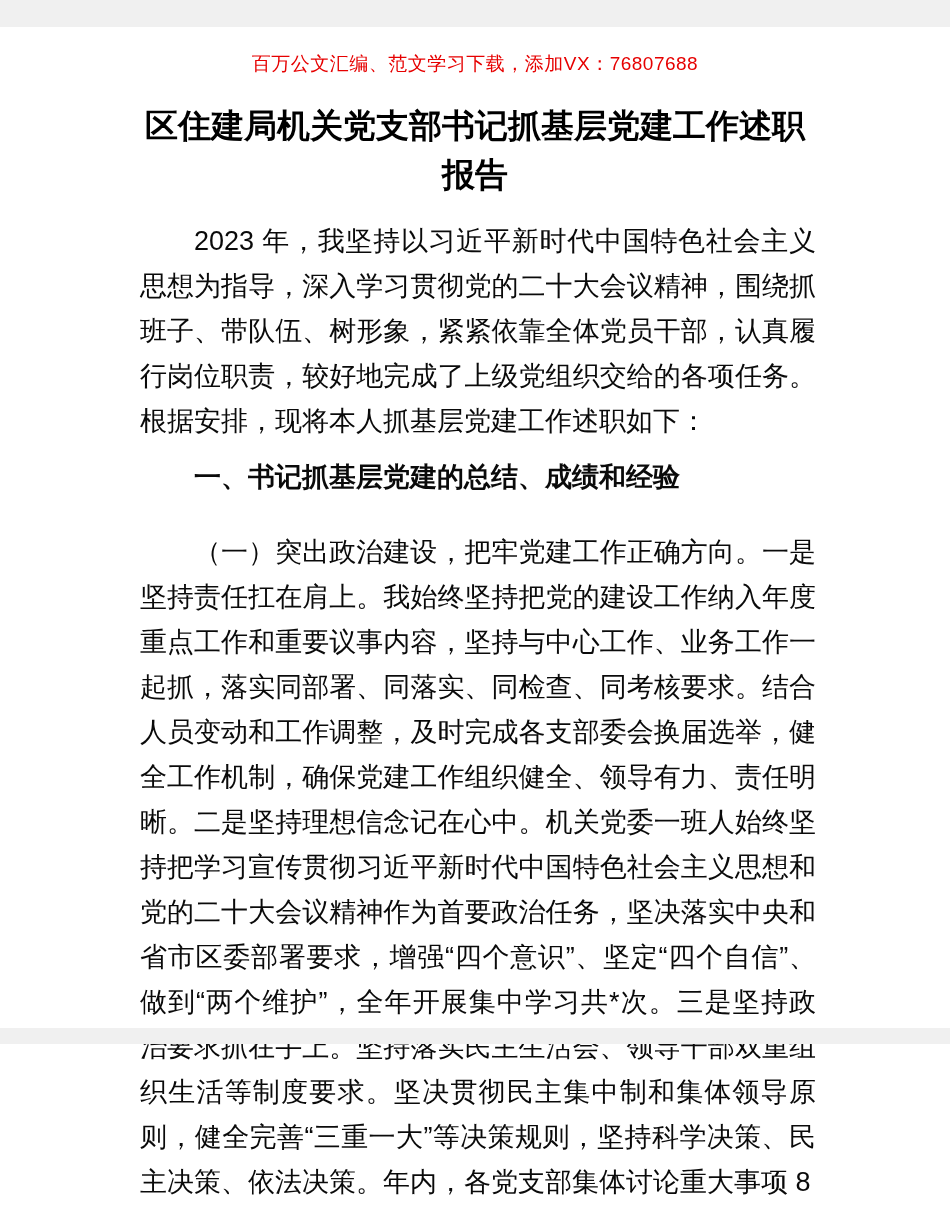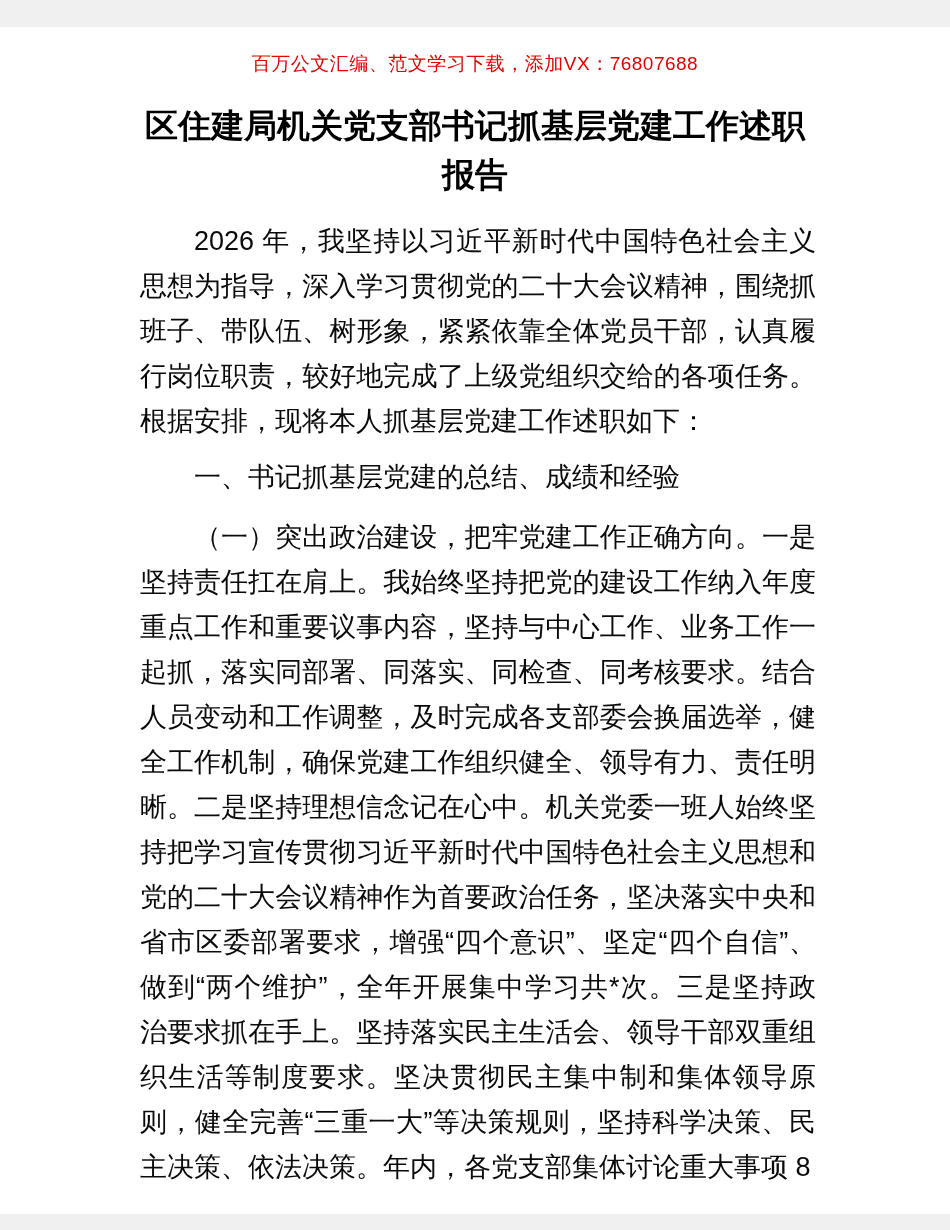--- a/index.html
+++ b/index.html
@@ -6,21 +6,21 @@
   html, body {
     width: 950px;
     height: 1230px;
     overflow: hidden;
     background: #ffffff;
     font-family: "Liberation Sans", sans-serif;
   }
   .viewer {
     position: relative;
     width: 950px;
-    height: 1230px;
+    height: 1044px;
     background: #ffffff;
   }
   .chrome-top {
     width: 100%;
     height: 27px;
     background: #f0f0f0;
   }
   .chrome-bottom {
     position: absolute;
     bottom: 0;
@@ -60,39 +60,40 @@
     font-size: 27px;
     line-height: 45px;
     text-indent: 2em;
     text-align: justify;
     margin-bottom: 11px;
     font-weight: 400;
     word-break: break-all;
   }
   .para.section-heading {
     margin-top: 2px;
-    margin-bottom: 15px;
+    margin-bottom: 30px;
+    font-weight: bold;
   }
 </style>
 </head>
 <body>
 
 <div class="viewer">
 
   <div class="chrome-top"></div>
 
   <div class="page">
 
     <div class="watermark">百万公文汇编、范文学习下载，添加VX：76807688</div>
 
     <h1 class="doc-title">区住建局机关党支部书记抓基层党建工作述职报告</h1>
 
     <div class="content">
 
-      <p class="para">2026 年，我坚持以习近平新时代中国特色社会主义思想为指导，深入学习贯彻党的二十大会议精神，围绕抓班子、带队伍、树形象，紧紧依靠全体党员干部，认真履行岗位职责，较好地完成了上级党组织交给的各项任务。根据安排，现将本人抓基层党建工作述职如下：</p>
+      <p class="para">2023 年，我坚持以习近平新时代中国特色社会主义思想为指导，深入学习贯彻党的二十大会议精神，围绕抓班子、带队伍、树形象，紧紧依靠全体党员干部，认真履行岗位职责，较好地完成了上级党组织交给的各项任务。根据安排，现将本人抓基层党建工作述职如下：</p>
 
       <p class="para section-heading">一、书记抓基层党建的总结、成绩和经验</p>
 
       <p class="para">（一）突出政治建设，把牢党建工作正确方向。一是坚持责任扛在肩上。我始终坚持把党的建设工作纳入年度重点工作和重要议事内容，坚持与中心工作、业务工作一起抓，落实同部署、同落实、同检查、同考核要求。结合人员变动和工作调整，及时完成各支部委会换届选举，健全工作机制，确保党建工作组织健全、领导有力、责任明晰。二是坚持理想信念记在心中。机关党委一班人始终坚持把学习宣传贯彻习近平新时代中国特色社会主义思想和党的二十大会议精神作为首要政治任务，坚决落实中央和省市区委部署要求，增强“四个意识”、坚定“四个自信”、做到“两个维护”，全年开展集中学习共*次。三是坚持政治要求抓在手上。坚持落实民主生活会、领导干部双重组织生活等制度要求。坚决贯彻民主集中制和集体领导原则，健全完善“三重一大”等决策规则，坚持科学决策、民主决策、依法决策。年内，各党支部集体讨论重大事项 8</p>
 
     </div>
 
   </div>
 
   <div class="chrome-bottom"></div>

